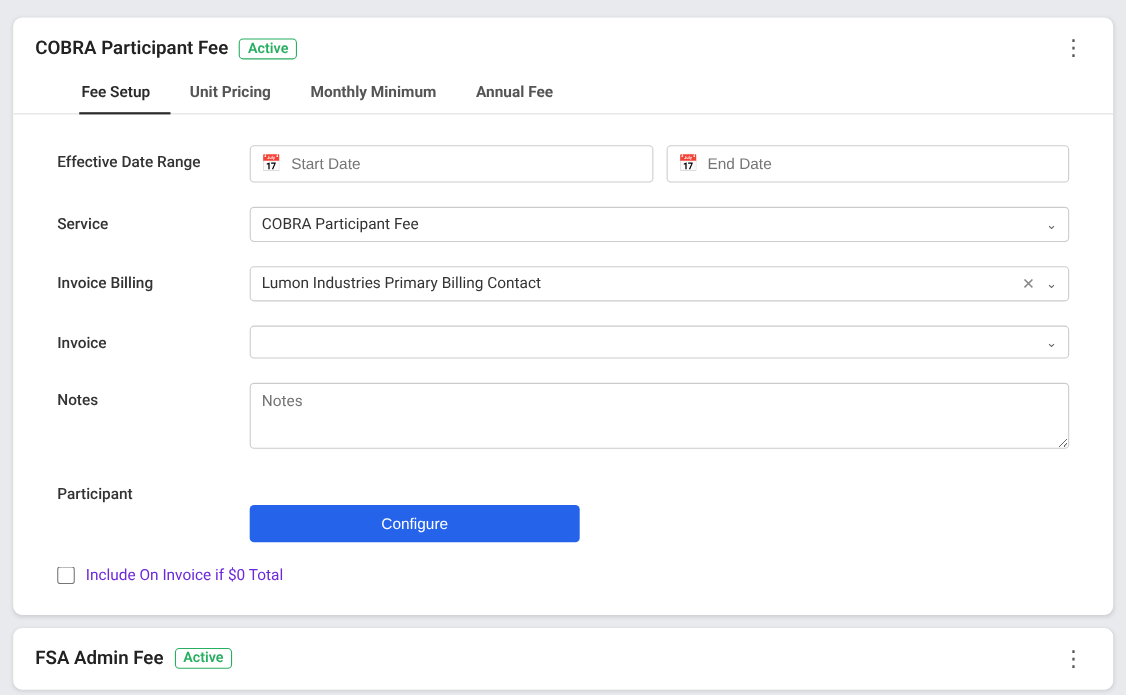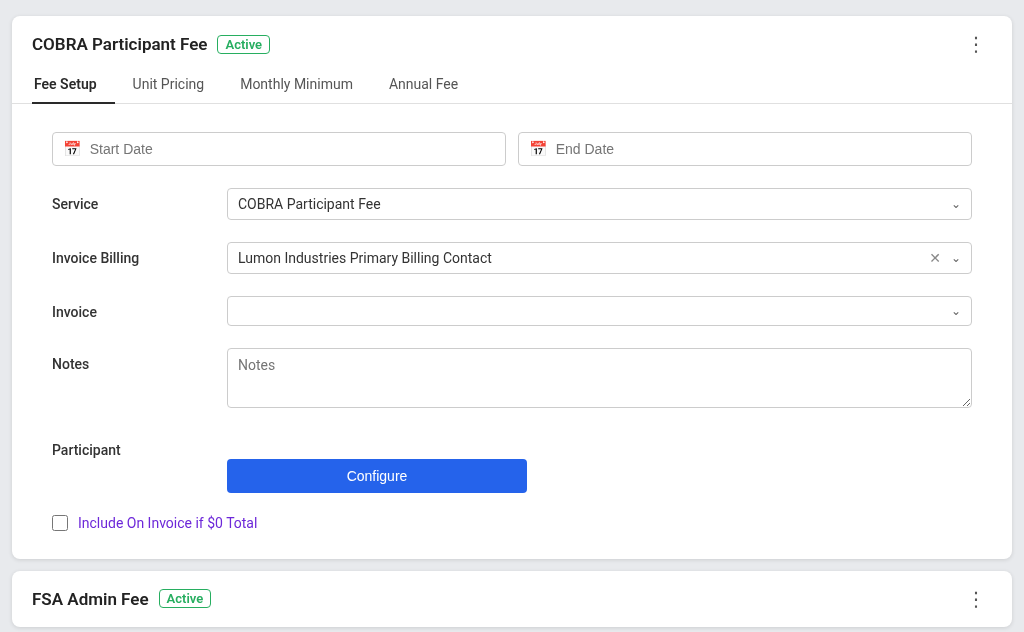--- a/index.html
+++ b/index.html
@@ -63,28 +63,30 @@
       margin-top: 10px;
     }
     .tab {
       padding: 10px 18px;
       font-size: 14px;
       color: #555;
       cursor: pointer;
       border-bottom: 2.5px solid transparent;
       margin-bottom: -1.5px;
       white-space: nowrap;
+      font-weight: bold;
     }
     .tab.active {
       color: #2a2a2a;
       font-weight: 600;
       border-bottom: 2.5px solid #2a2a2a;
     }
     .tab:first-child {
       padding-left: 2px;
+      margin-left: 40px;
     }
     .form-body {
       padding: 28px 40px 28px 40px;
     }
     .form-row {
       display: flex;
       align-items: flex-start;
       margin-bottom: 22px;
     }
     .form-label {
@@ -254,20 +256,21 @@
     <div class="tabs">
       <div class="tab active">Fee Setup</div>
       <div class="tab">Unit Pricing</div>
       <div class="tab">Monthly Minimum</div>
       <div class="tab">Annual Fee</div>
     </div>
 
     <div class="form-body">
 
       <div class="form-row">
+        <div class="form-label">Effective Date Range</div>
         <div class="date-range-inputs">
           <div class="input-with-icon">
             <span class="cal-icon">📅</span>
             <input type="text" placeholder="Start Date" style="">
           </div>
           <div class="input-with-icon">
             <span class="cal-icon">📅</span>
             <input type="text" placeholder="End Date" style="">
           </div>
         </div>

